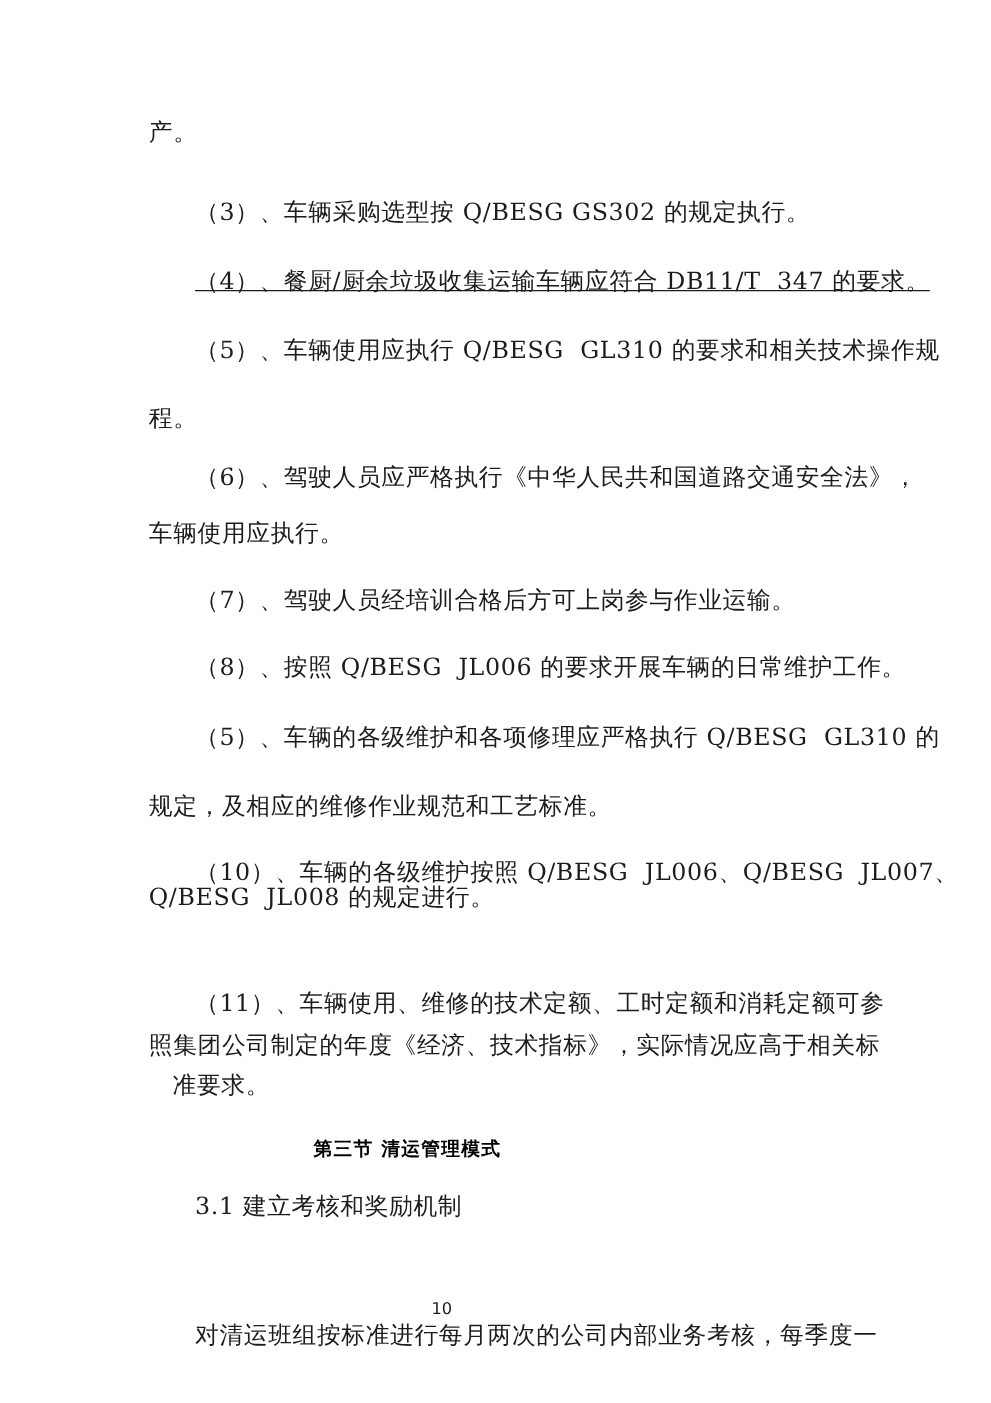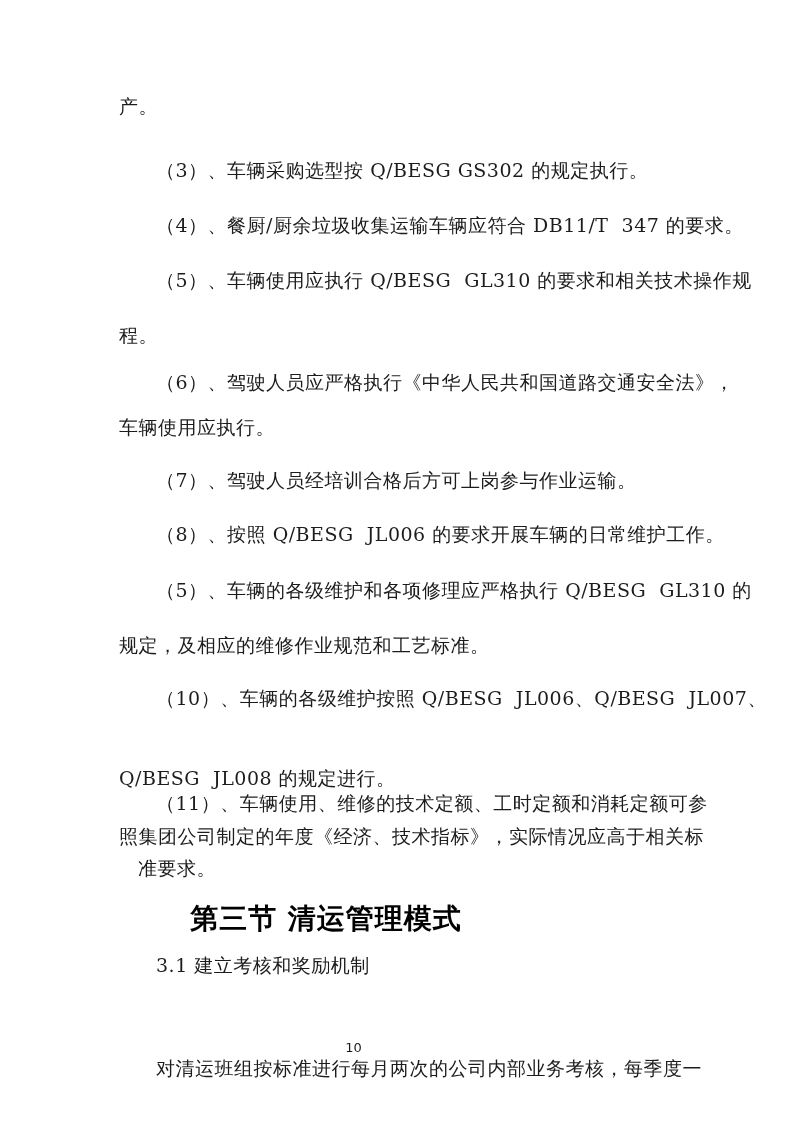--- a/index.html
+++ b/index.html
@@ -28,21 +28,21 @@
   }
   .line.first {
     text-indent: 37px;
   }
   .line.heading {
     left: 0;
     width: 652px;
     text-align: center;
     font-weight: bold;
     color: #000000;
-    font-size: 28px;
+    font-size: 15px;
     letter-spacing: 1px;
     font-family: "DejaVu Sans", "Liberation Sans", sans-serif;
   }
   .line.pagenum {
     left: 0;
     width: 707px;
     text-align: center;
     font-size: 13px;
     height: 16px;
     line-height: 16px;
@@ -50,31 +50,31 @@
     font-family: "DejaVu Sans", "Liberation Sans", sans-serif;
   }
 </style>
 </head>
 <body>
 
 <div class="page">
 
   <div class="line cont" style="top: 93px;">产。</div>
   <div class="line first" style="top: 157px;">（3）、车辆采购选型按 Q/BESG GS302 的规定执行。</div>
-  <div class="line first" style="top: 212px;">（4）、餐厨/厨余垃圾收集运输车辆应符合 DB11/T  347 的要求。</div>
+  <div class="line first" style="top: 212px; text-decoration: underline;">（4）、餐厨/厨余垃圾收集运输车辆应符合 DB11/T  347 的要求。</div>
   <div class="line first" style="top: 267px;">（5）、车辆使用应执行 Q/BESG  GL310 的要求和相关技术操作规</div>
   <div class="line cont" style="top: 322px;">程。</div>
   <div class="line first" style="top: 369px;">（6）、驾驶人员应严格执行《中华人民共和国道路交通安全法》，</div>
   <div class="line cont" style="top: 414px;">车辆使用应执行。</div>
   <div class="line first" style="top: 467px;">（7）、驾驶人员经培训合格后方可上岗参与作业运输。</div>
   <div class="line first" style="top: 521px;">（8）、按照 Q/BESG  JL006 的要求开展车辆的日常维护工作。</div>
   <div class="line first" style="top: 577px;">（5）、车辆的各级维护和各项修理应严格执行 Q/BESG  GL310 的</div>
   <div class="line cont" style="top: 632px;">规定，及相应的维修作业规范和工艺标准。</div>
   <div class="line first" style="top: 685px;">（10）、车辆的各级维护按照 Q/BESG  JL006、Q/BESG  JL007、</div>
-  <div class="line cont" style="top: 765px;">Q/BESG  JL008 的规定进行。</div>
+  <div class="line cont" style="top: 705px;">Q/BESG  JL008 的规定进行。</div>
   <div class="line first" style="top: 790px;">（11）、车辆使用、维修的技术定额、工时定额和消耗定额可参</div>
   <div class="line cont" style="top: 823px;">照集团公司制定的年度《经济、技术指标》，实际情况应高于相关标</div>
   <div class="line cont" style="top: 855px; margin-left: 19px;">准要求。</div>
 
   <div class="line heading" style="top: 906px;">第三节 清运管理模式</div>
 
   <div class="line first" style="top: 952px;">3.1 建立考核和奖励机制</div>
   <div class="line first" style="top: 1055px;">对清运班组按标准进行每月两次的公司内部业务考核，每季度一</div>
 
   <div class="line pagenum" style="top: 1040px;">10</div>

